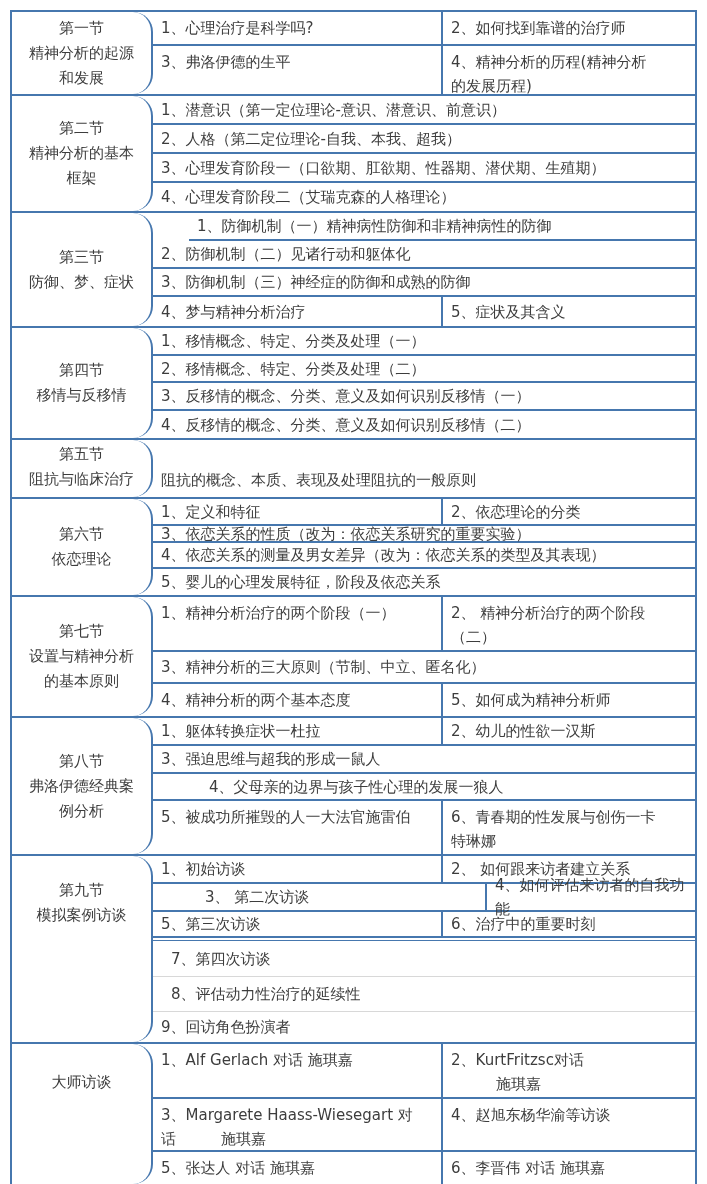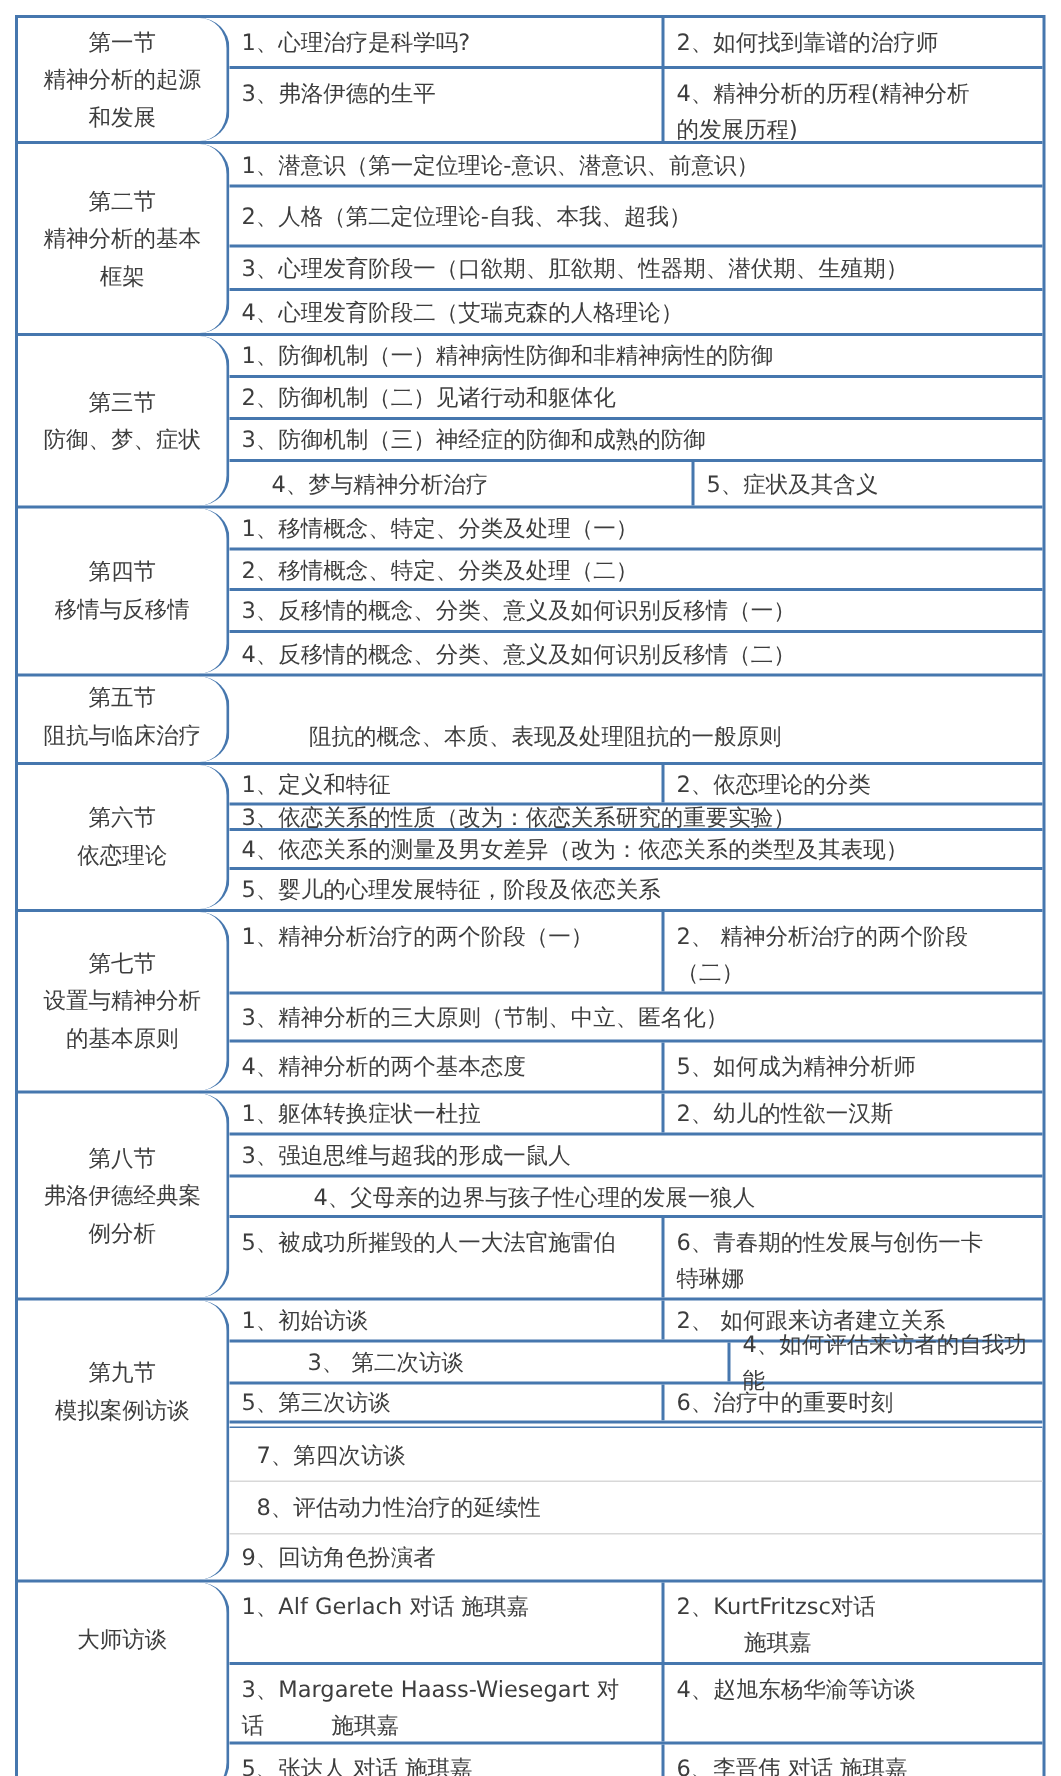--- a/index.html
+++ b/index.html
@@ -37,21 +37,21 @@
   .row.noborder{border-bottom:none;}
   .cell{
     display:flex;align-items:center;
     padding:0 6px 0 8px;
     font-size:15px;line-height:24px;
     white-space:pre-line;box-sizing:border-box;min-width:0;
   }
   .cell.a{flex:0 0 290px;width:290px;border-right:2px solid var(--b);}
   .cell.b,.cell.full{flex:1;}
   .row.top .cell{align-items:flex-start;padding-top:4px;}
-  .cell.bottom{align-items:flex-end;padding-bottom:5px;margin-left:45px;}
+  .cell.bottom{align-items:flex-end;padding-bottom:5px;}
   .cell.indent{padding-left:18px;}
   .divider{height:5px;border-top:2px solid var(--b);border-bottom:1px solid var(--b);box-sizing:border-box;background:#fff;}
 </style>
 </head>
 <body>
 
 <div class="table" id="table-root">
     <div class="section">
       <div class="label">第一节
 精神分析的起源
@@ -69,45 +69,45 @@
       </div>
     </div>
     <div class="section">
       <div class="label">第二节
 精神分析的基本
 框架</div>
       <div class="content">
         <div class="row" style="height: 29px;">
           <div class="cell full">1、潜意识（第一定位理论-意识、潜意识、前意识）</div>
         </div>
-        <div class="row" style="height: 40px;">
+        <div class="row" style="height: 29px;">
           <div class="cell full">2、人格（第二定位理论-自我、本我、超我）</div>
         </div>
         <div class="row" style="height: 29px;">
           <div class="cell full">3、心理发育阶段一（口欲期、肛欲期、性器期、潜伏期、生殖期）</div>
         </div>
         <div class="row last" style="height: 28px;">
           <div class="cell full">4、心理发育阶段二（艾瑞克森的人格理论）</div>
         </div>
       </div>
     </div>
     <div class="section">
       <div class="label">第三节
 防御、梦、症状</div>
       <div class="content">
-        <div class="row" style="height: 28px;">
+        <div class="row" style="height: 28px; margin-left: 36px;">
           <div class="cell full">1、防御机制（一）精神病性防御和非精神病性的防御</div>
         </div>
         <div class="row" style="height: 28px;">
           <div class="cell full">2、防御机制（二）见诸行动和躯体化</div>
         </div>
         <div class="row" style="height: 28px;">
           <div class="cell full">3、防御机制（三）神经症的防御和成熟的防御</div>
         </div>
-        <div class="row last" style="height: 29px; margin-left: 20px;">
+        <div class="row last" style="height: 29px;">
           <div class="cell a">4、梦与精神分析治疗</div>
           <div class="cell b">5、症状及其含义</div>
         </div>
       </div>
     </div>
     <div class="section">
       <div class="label">第四节
 移情与反移情</div>
       <div class="content">
         <div class="row" style="height: 28px;">
@@ -187,21 +187,21 @@
           <div class="cell full">4、父母亲的边界与孩子性心理的发展一狼人</div>
         </div>
         <div class="row top last" style="height: 53px;">
           <div class="cell a">5、被成功所摧毁的人一大法官施雷伯</div>
           <div class="cell b">6、青春期的性发展与创伤一卡
 特琳娜</div>
         </div>
       </div>
     </div>
     <div class="section">
-      <div class="label" style="align-items: flex-start; padding-top: 36px;">第九节
+      <div class="label" style="align-items: flex-start; padding-top: 22px;">第九节
 模拟案例访谈</div>
       <div class="content">
         <div class="row" style="height: 28px;">
           <div class="cell a">1、初始访谈</div>
           <div class="cell b">2、 如何跟来访者建立关系</div>
         </div>
         <div class="row" style="height: 28px; padding-left: 44px;">
           <div class="cell a">3、 第二次访谈</div>
           <div class="cell b">4、如何评估来访者的自我功能</div>
         </div>

